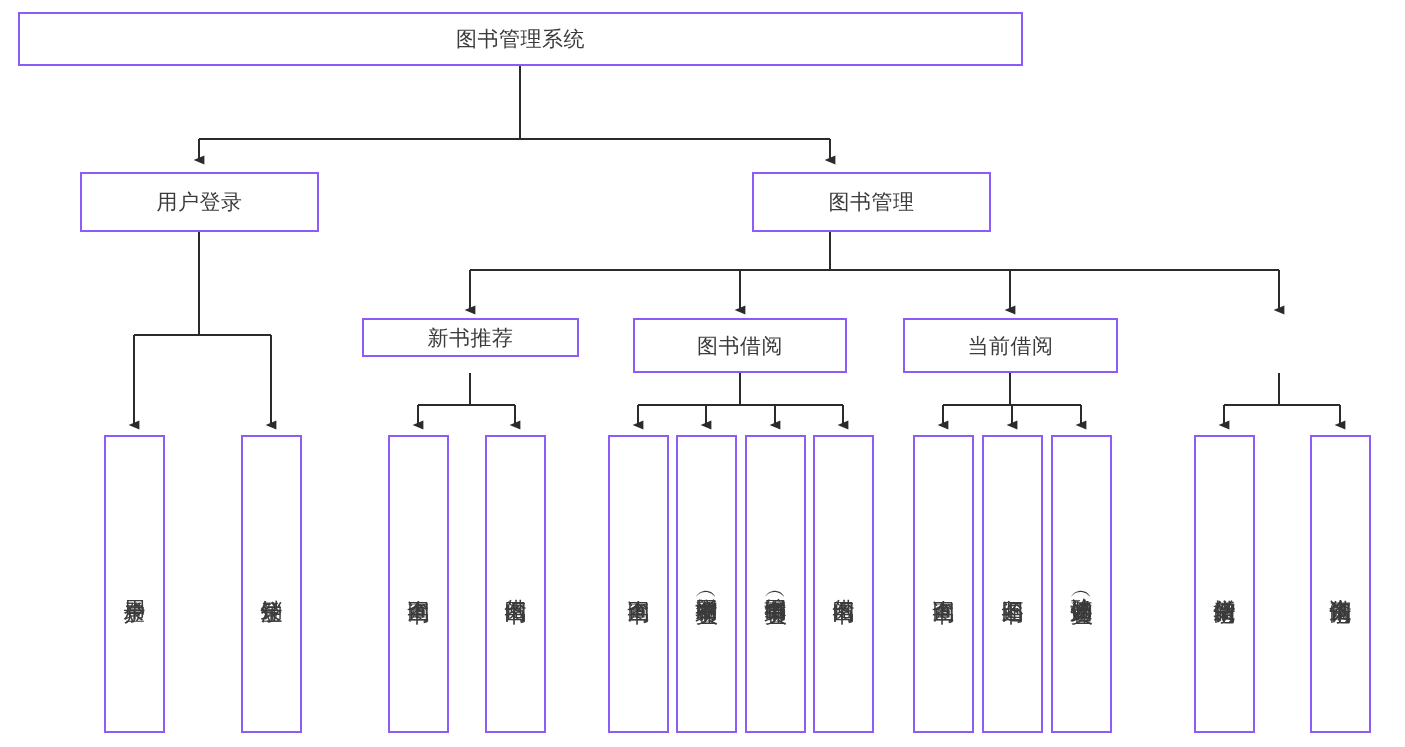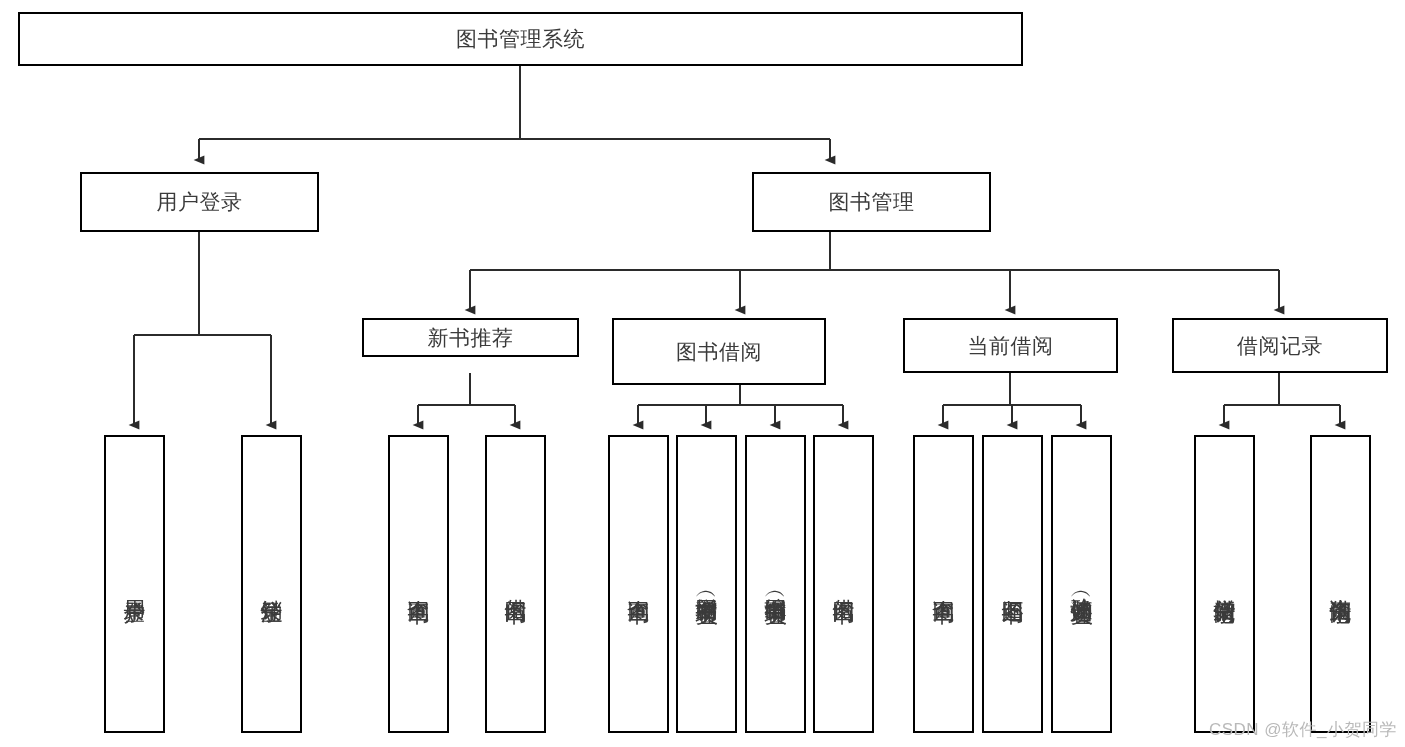--- a/index.html
+++ b/index.html
@@ -23,21 +23,21 @@
     left: 0;
     top: 0;
     width: 1405px;
     height: 747px;
     pointer-events: none;
   }
   .node {
     position: absolute;
     box-sizing: border-box;
     background: #ffffff;
-    border: 2px solid #000000;
+    border: 2px solid #8b5cf6;
     display: flex;
     align-items: center;
     justify-content: center;
     color: #3a3a3a;
     z-index: 2;
   }
   .node.root {
     border-width: 2px;
   }
   .label-h {
@@ -135,28 +135,25 @@
   <div class="node" style="left:80px; top:172px; width:239px; height:60px;">
     <span class="label-h">用户登录</span>
   </div>
   <div class="node" style="left:711px; top:172px; width:239px; height:60px;margin-left:41px;">
     <span class="label-h">图书管理</span>
   </div>
 
   <div class="node" style="left:362px; top:318px; width:217px; height:39px;">
     <span class="label-h">新书推荐</span>
   </div>
-  <div class="node" style="left:612px; top:318px; width:214px; height:67px;">
+  <div class="node" style="left:633px; top:318px; width:214px; height:55px;">
     <span class="label-h">图书借阅</span>
   </div>
   <div class="node" style="left:903px; top:318px; width:215px; height:55px;text-align:center;">
     <span class="label-h">当前借阅</span>
-  </div>
-  <div class="node" style="left:1172px; top:318px; width:216px; height:55px;">
-    <span class="label-h">借阅记录</span>
   </div>
 
   <div class="node leaf" style="left:104px; top:435px; width:61px; height:298px;">
     <span class="label-v">用户登录</span>
   </div>
   <div class="node leaf" style="left:241px; top:435px; width:61px; height:298px;">
     <span class="label-v">注销登录</span>
   </div>
 
   <div class="node leaf" style="left:388px; top:435px; width:61px; height:298px;">
@@ -189,15 +186,14 @@
     <span class="label-v">确认归还（管理员）</span>
   </div>
 
   <div class="node leaf" style="left:1194px; top:435px; width:61px; height:298px;">
     <span class="label-v">新增借阅记录</span>
   </div>
   <div class="node leaf" style="left:1310px; top:435px; width:61px; height:298px;">
     <span class="label-v">查询借阅记录</span>
   </div>
 
-  <div class="watermark">CSDN @软件_小贺同学</div>
 
 </div>
 
 </body></html>

